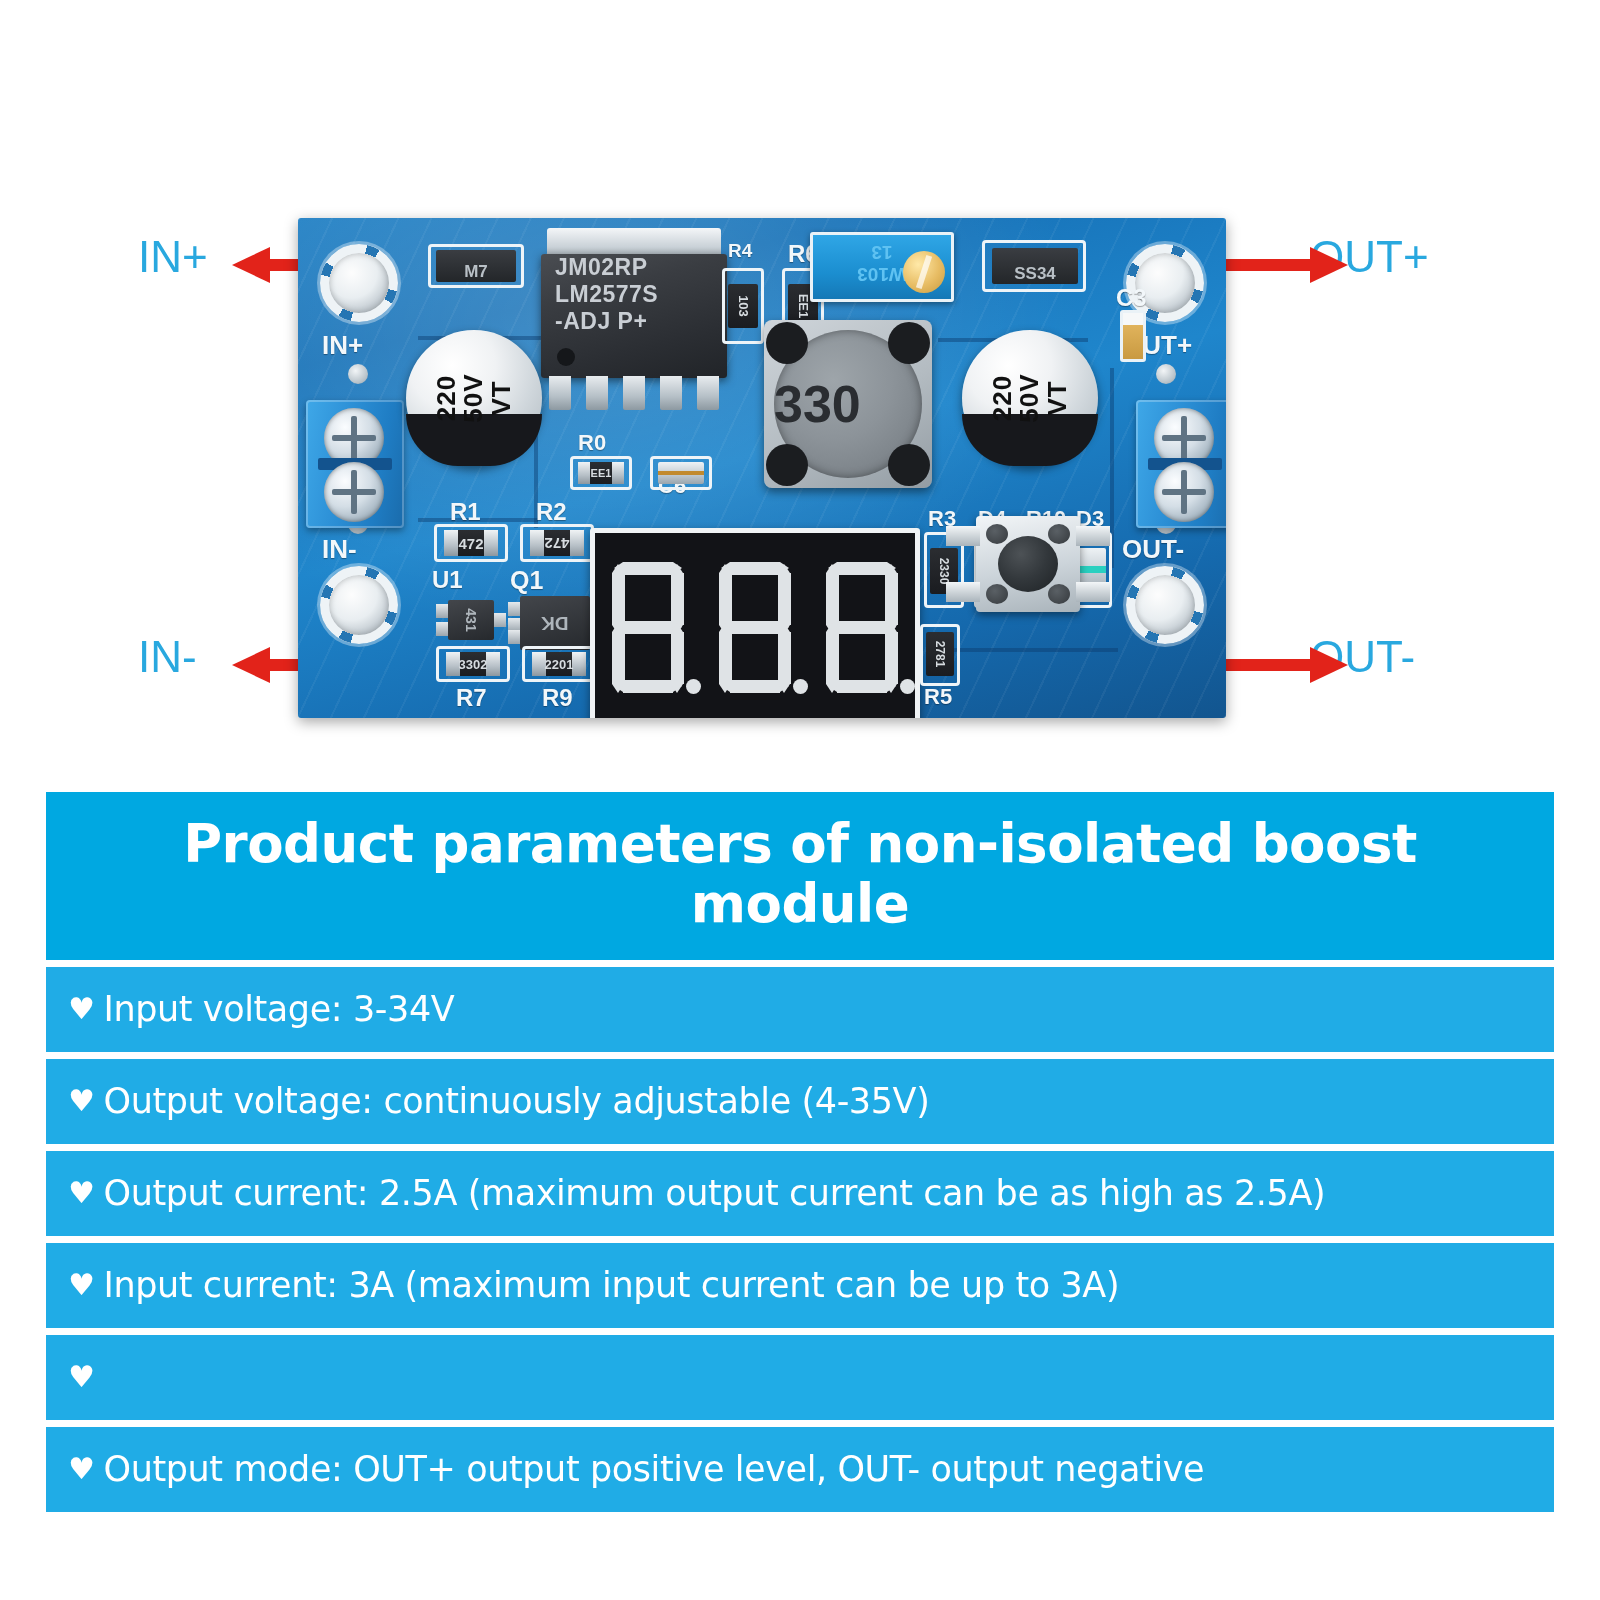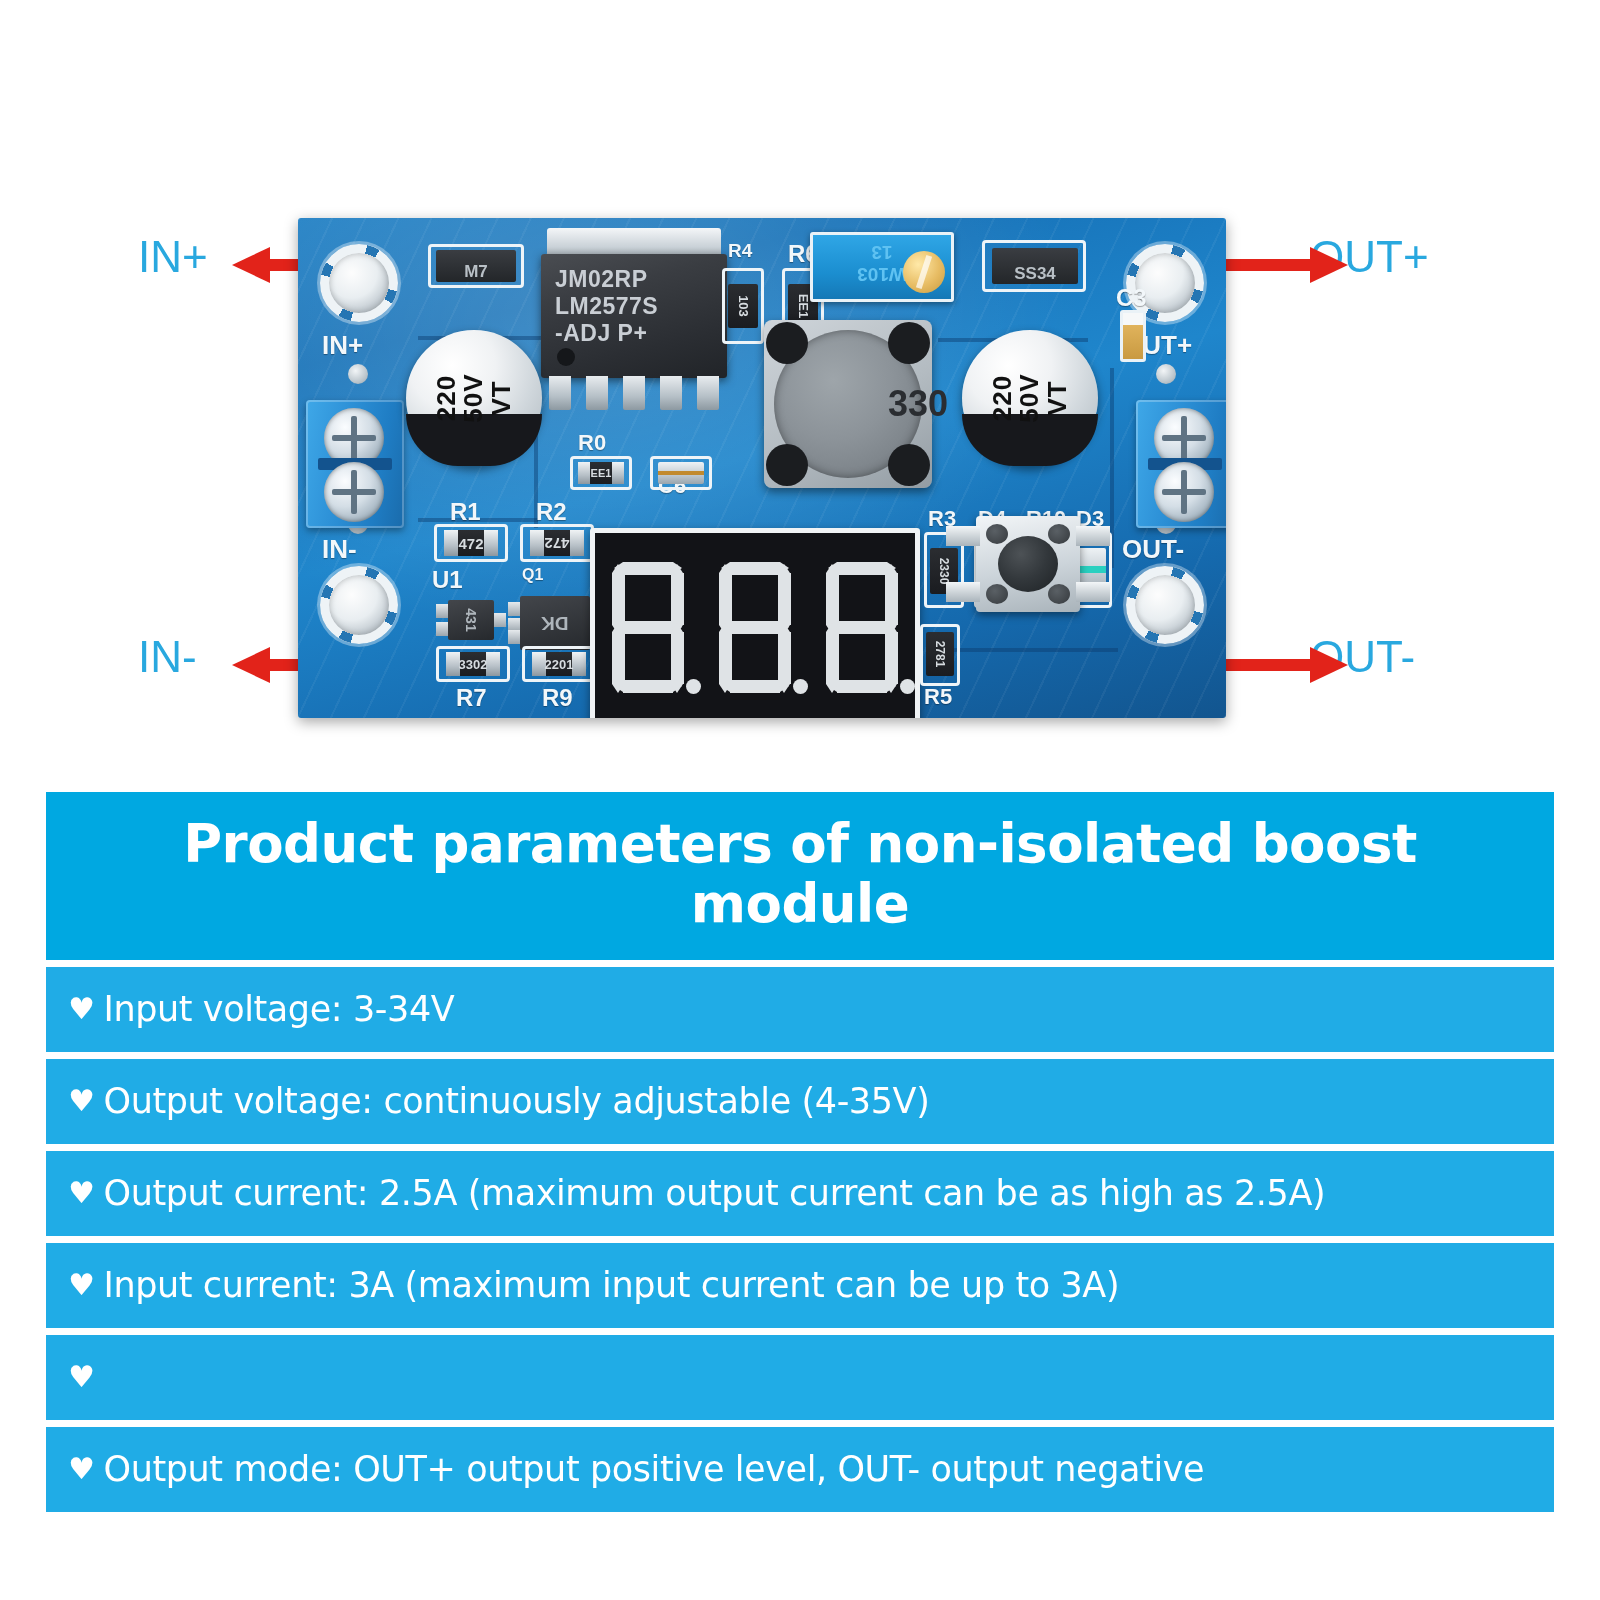--- a/index.html
+++ b/index.html
@@ -157,21 +157,21 @@
     position:absolute; left:0; top:26px; width:186px; height:124px;
     background: linear-gradient(165deg,#4a4d52 0%, #3a3d42 30%, #2b2e33 70%, #212428 100%);
     border-radius:3px;
     box-shadow: 0 3px 8px rgba(0,0,0,.5);
   }
   #ic .body .line{
     color:#c9ced4; font-family:"Liberation Sans", sans-serif;
     font-size:23px; font-weight:600; letter-spacing:.5px; text-align:left;
     margin-left:14px;
   }
-  #ic .body .l1{ padding-top:12px; }
+  #ic .body .l1{ }
   #ic .body .dot{
     position:absolute; left:16px; bottom:12px; width:18px; height:18px;
     border-radius:50%; background:#15171a;
   }
   #ic .pins{ position:absolute; left:8px; top:148px; width:170px; height:34px; display:flex; justify-content:space-between; }
   #ic .pins i{ display:block; width:22px; height:34px;
     background: linear-gradient(180deg,#e8ecef,#b6c0c7 60%,#8d99a1); border-radius:0 0 2px 2px; }
 
   
   #ind{
@@ -180,22 +180,22 @@
     border-radius:8px; box-shadow:0 4px 10px rgba(0,0,0,.45);
   }
   #ind .core{
     position:absolute; left:10px; top:10px; width:148px; height:148px; border-radius:50%;
     background: radial-gradient(circle at 40% 34%, #9ea5aa 0%, #8c9399 45%, #6f767c 100%);
     box-shadow: inset 0 0 10px rgba(0,0,0,.4);
   }
   #ind .corner{ position:absolute; width:42px; height:42px; background:#1b1d20; border-radius:50%; }
   #ind .c1{left:2px;top:2px}#ind .c2{right:2px;top:2px}#ind .c3{left:2px;bottom:2px}#ind .c4{right:2px;bottom:2px}
   #ind .lbl{
-    position:absolute; left:16px; top:50%; width:100%; transform:translateY(-50%);
-    text-align:right; color:#2a2d31; font-size:36px; font-weight:700;
+    position:absolute; left:10px; top:50%; width:100%; transform:translateY(-50%);
+    text-align:left; color:#2a2d31; font-size:52px; font-weight:700;
     font-family:"Liberation Sans", sans-serif;
   }
 
   
   #pot{
     position:absolute; left:512px; top:14px; width:144px; height:70px;
     background: linear-gradient(180deg,#2fa6e6,#1b8ed0 60%,#1578b6);
     border:3px solid #eaf2f7; border-radius:3px;
     box-shadow:0 2px 6px rgba(0,0,0,.4);
   }
@@ -502,21 +502,21 @@
       </div>
 
       <div class="silk" style="left:134px; top:348px; font-size:24px;">U1</div>
       <div class="sot" style="left:150px; top:382px; width:46px; height:40px;">
         <span style="transform:rotate(90deg); font-size:14px;">431</span>
         <i style="left:-12px; top:4px;"></i>
           <i style="left:-12px; bottom:4px;"></i>
           <i style="right:-12px; top:13px;"></i>
       </div>
 
-      <div class="silk" style="left:224px; top:348px; font-size:16px;">Q1</div>
+      <div class="silk" style="left:212px; top:348px; font-size:25px;">Q1</div>
       <div class="sot" style="left:222px; top:378px; width:70px; height:54px;">
         <span style="transform:rotate(180deg); font-size:19px;">DK</span>
         <i style="left:-12px; top:6px;"></i>
           <i style="left:-12px; top:22px;"></i>
           <i style="left:-12px; bottom:6px;"></i>
       </div>
 
       <div class="smdOutline" style="left:138px; top:428px; width:74px; height:36px;"></div>
       <div class="smd" style="left:148px; top:434px; width:54px; height:24px;">
         <div class="pad l"></div>

